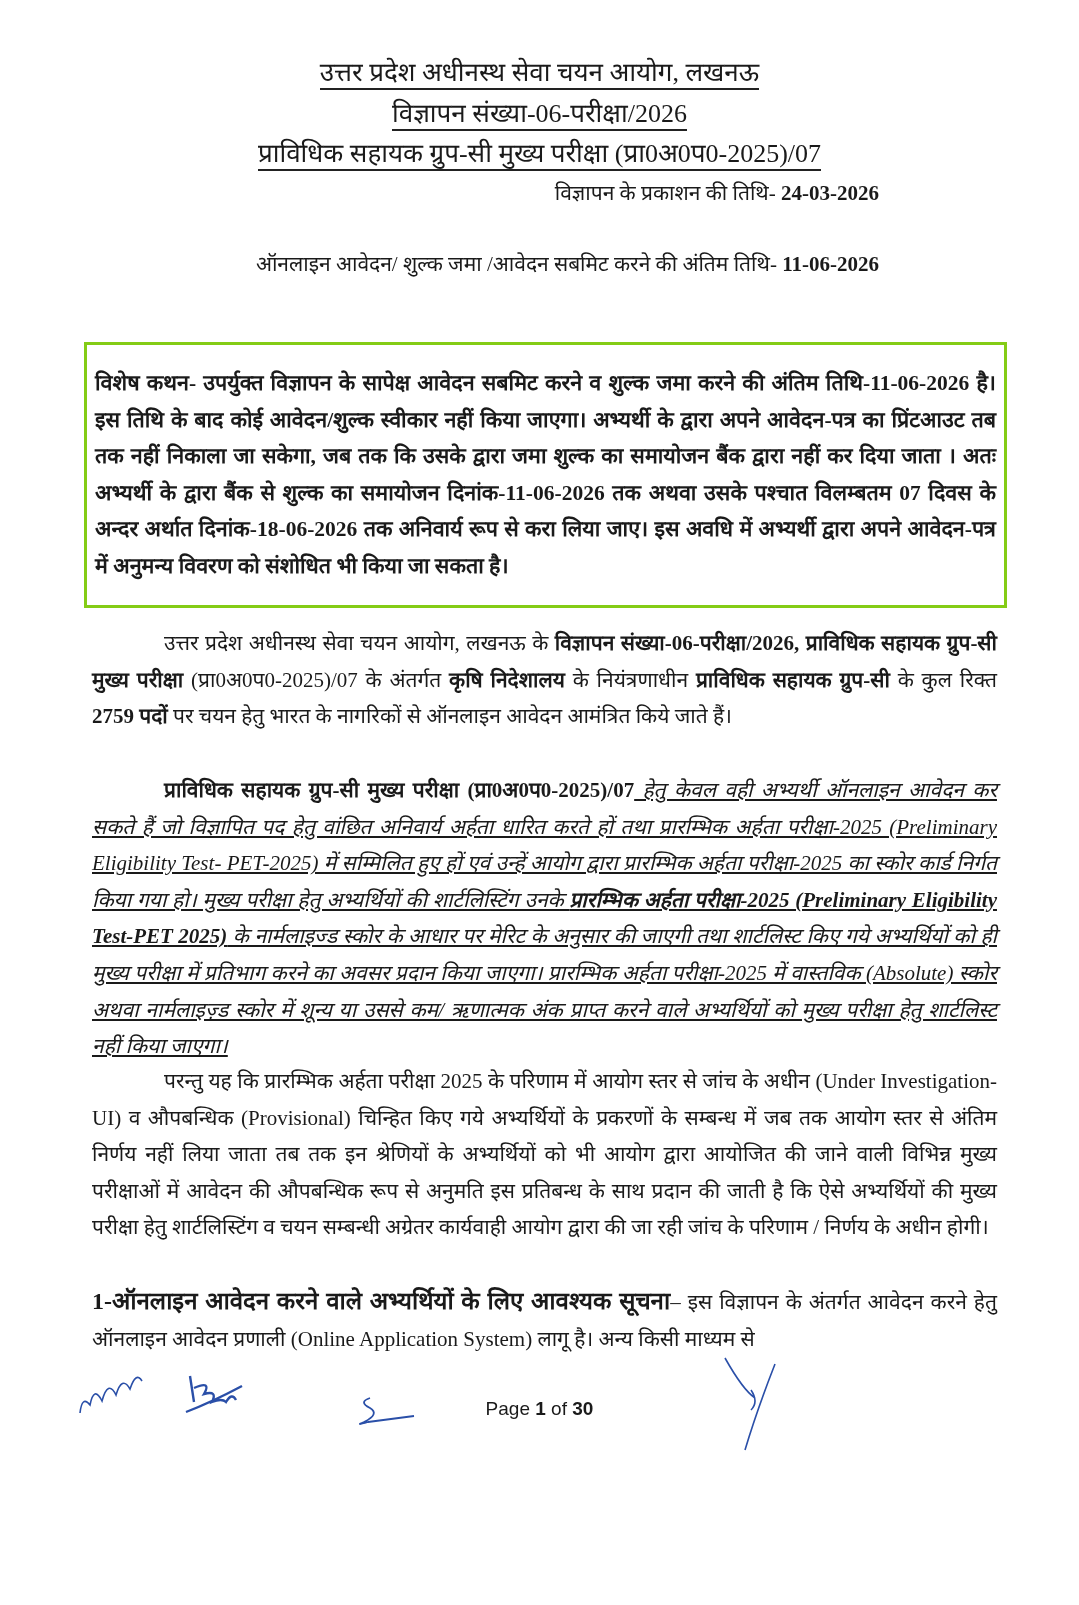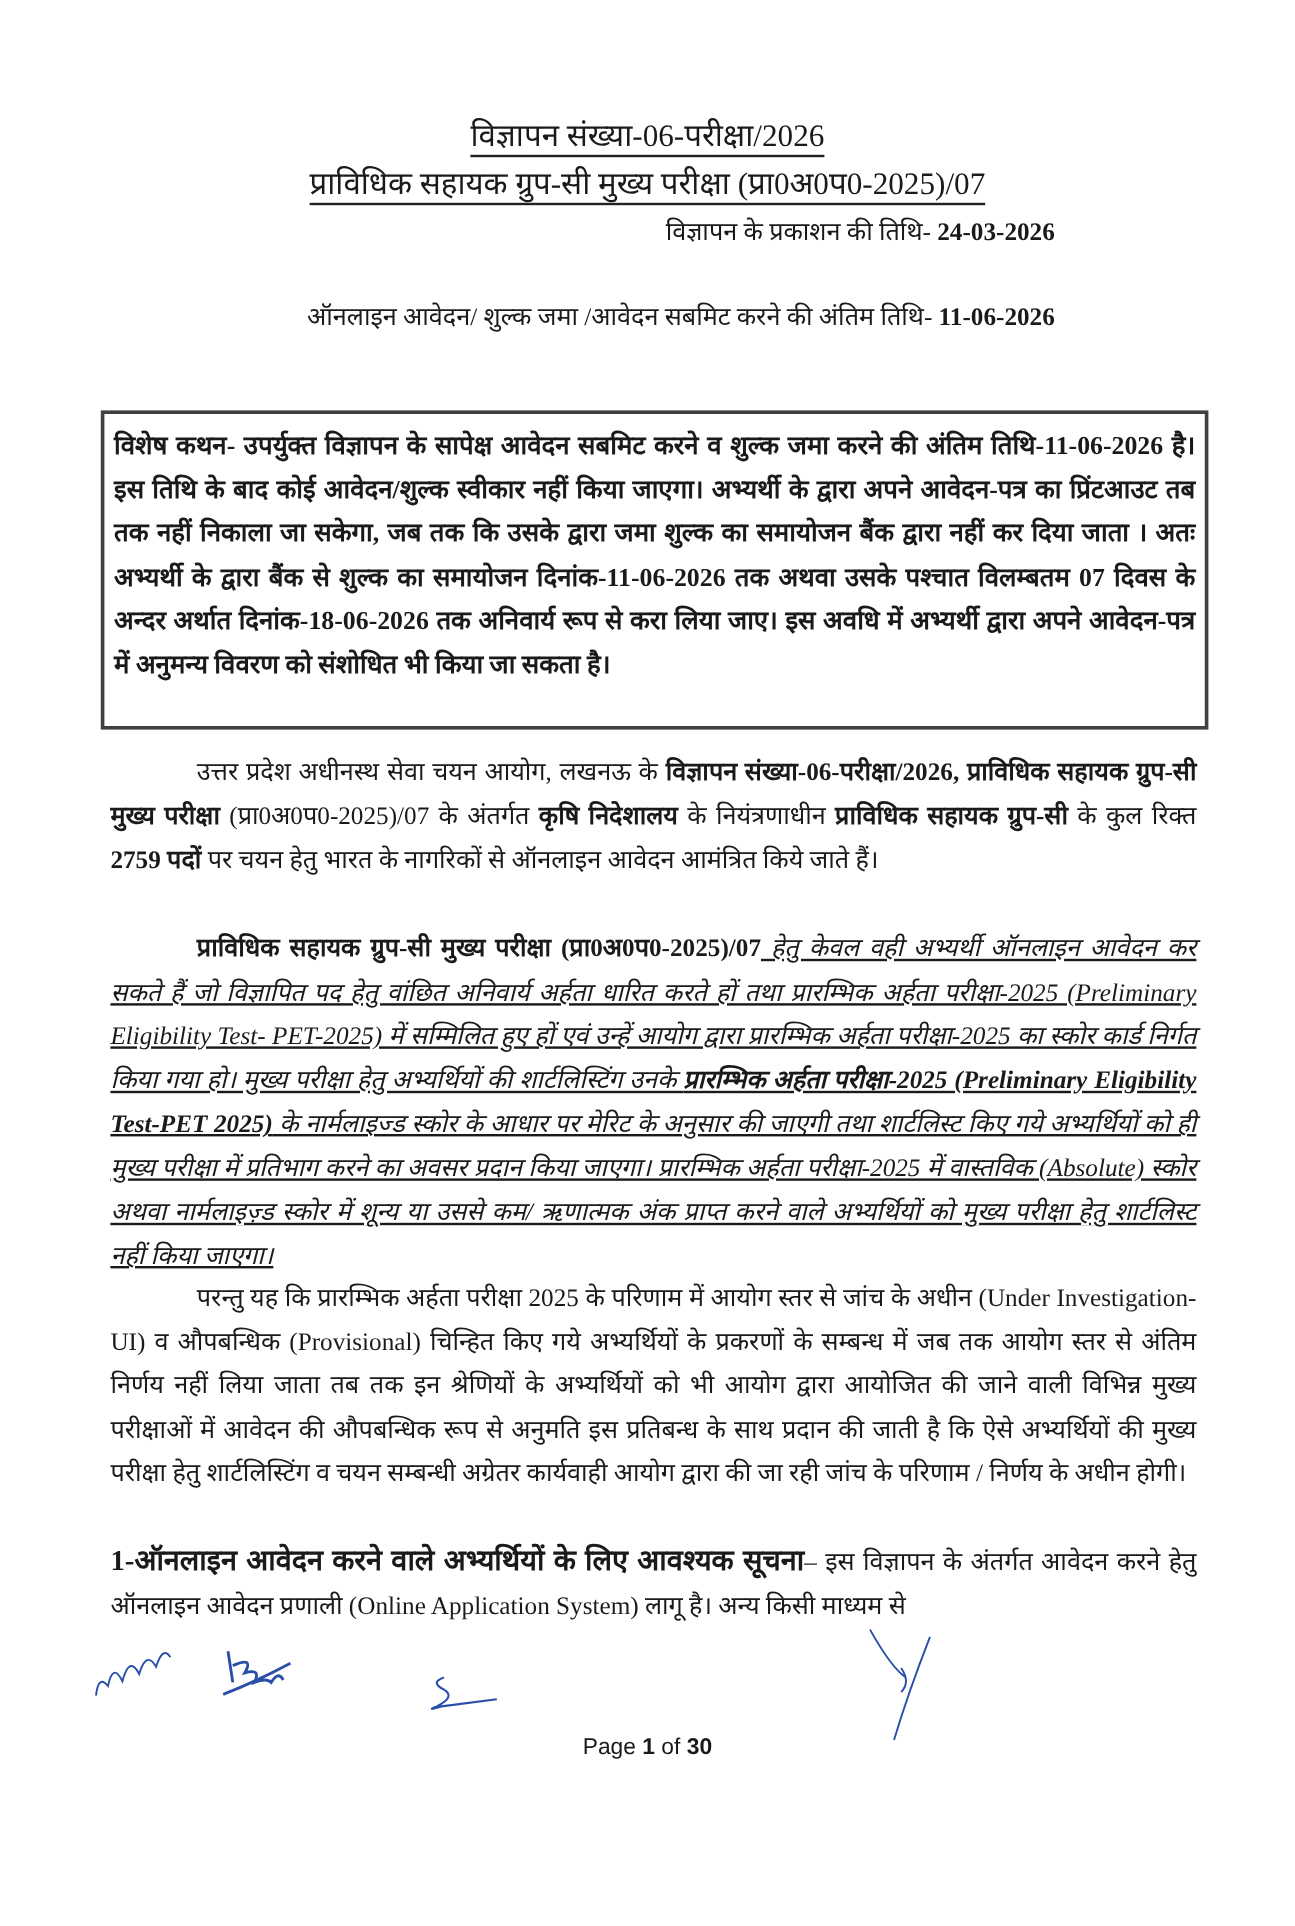--- a/index.html
+++ b/index.html
@@ -21,51 +21,54 @@
     position: absolute; right: 200px; font-size: 21px; line-height: 30px; text-align: right; white-space: nowrap;
   }
   .date-line b { font-weight: bold; text-align: right; }
   .d1 { top: 178px; }
   .d2 { top: 213px; }
   .d3 { top: 249px; }
   .d4 { top: 285px; }
 
   .notice-box {
     position: absolute; left: 84px; top: 342px; width: 923px; height: 266px;
-    border: 3px solid #404040; box-sizing: border-box;
-    padding: 8px 8px 0 8px;
+    border: 3px solid #84cc16; box-sizing: border-box;
+    padding: 20px 8px 0 8px;
     font-size: 21.5px; line-height: 36.5px; text-align: justify;
     font-weight: bold;
   }
   .para {
     position: absolute; left: 92px; width: 905px;
     font-size: 21px; line-height: 36.6px; text-align: justify;
   }
   .para .indent { display: inline-block; width: 72px; }
   .p1 { top: 625px; }
   .p2 { top: 772px; }
   .p2 .u { text-decoration: underline; font-style: italic; margin-top: 42px; }
   .p3 { top: 1063px; }
   .section-head {
     position: absolute; left: 92px; top: 1283px; width: 905px;
     font-size: 21px; line-height: 36.6px; text-align: justify;
   }
   .section-head .h { font-weight: bold; font-size: 24px; }
   .footer {
     position: absolute; left: 0; top: 1398px; width: 1079px; text-align: center;
-    font-family: "Liberation Sans", "DejaVu Sans", sans-serif; font-size: 19px; margin-top: 48px;
+    font-family: "Liberation Sans", "DejaVu Sans", sans-serif; font-size: 19px;
   }
   .footer b { font-weight: bold; }
   .sig { position: absolute; }
 </style>
 </head>
 <body>
 
 <div class="page">
 
+  <div class="title t1">
+    <span>उत्तर प्रदेश अधीनस्थ सेवा चयन आयोग, लखनऊ</span>
+  </div>
   <div class="title t2">
     <span>विज्ञापन संख्या-06-परीक्षा/2026</span>
   </div>
   <div class="title t3">
     <span>प्राविधिक सहायक ग्रुप-सी मुख्य परीक्षा (प्रा0अ0प0-2025)/07</span>
   </div>
 
   <div class="date-line d1">
     <span>विज्ञापन के प्रकाशन की तिथि-</span> <b>24-03-2026</b>
   </div>

